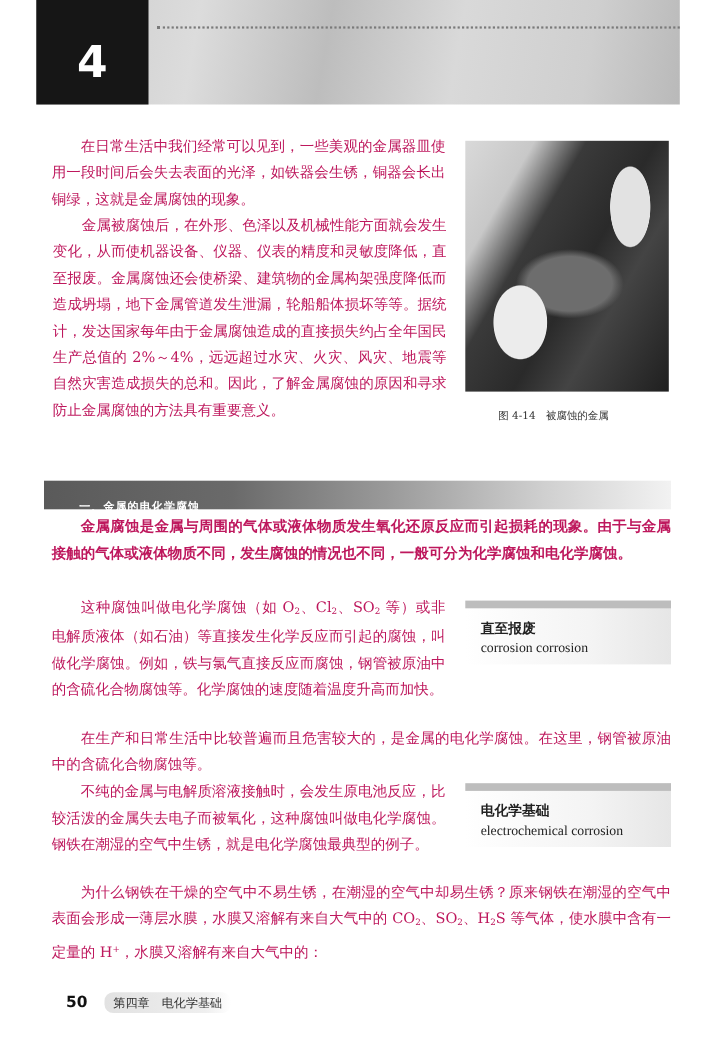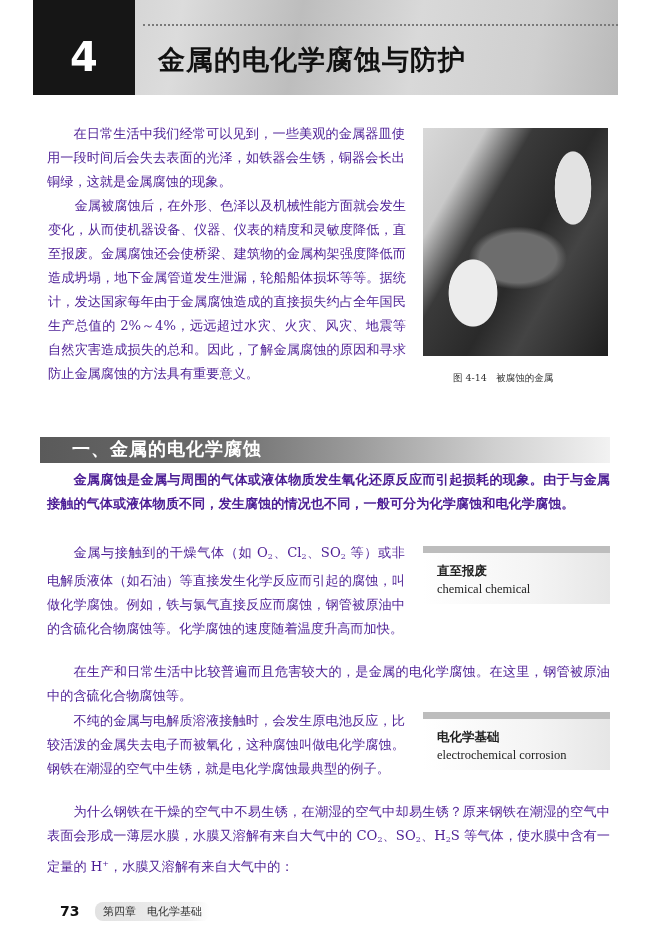--- a/index.html
+++ b/index.html
@@ -25,42 +25,42 @@
   .header .dots {
     position:absolute; left:110px; right:0; top:24px;
     border-top:2px dotted #7a7a7a;
   }
   .header .title {
     position:absolute; left:125px; top:42px;
     font-size:27px; font-weight:bold; color:#111; letter-spacing:1px;
     font-family:"DejaVu Serif","Liberation Serif",serif;
   }
   .para {
-    position:absolute; font-size:13.2px; line-height:24px; color:#4c1d95;
+    position:absolute; font-size:13.2px; line-height:24px; color:#be185d;
     text-align:justify; margin:0;
   }
   .para.indent { text-indent:2em; }
   .figure {
     position:absolute; left:423px; top:128px; width:185px; height:228px;
     background:
       radial-gradient(ellipse 30px 60px at 150px 60px, #e2e2e2 60%, transparent 62%),
       radial-gradient(ellipse 40px 55px at 50px 165px, #ececec 60%, transparent 62%),
       radial-gradient(ellipse 70px 45px at 95px 130px, #6d6d6d 55%, transparent 70%),
       linear-gradient(120deg, #d9d9d9 0%, #c8c8c8 20%, #3a3a3a 35%, #2a2a2a 55%, #444 70%, #1f1f1f 100%);
   }
   .fig-caption {
     position:absolute; left:453px; top:372px; font-size:9.5px; color:#333;
   }
   .section-band {
     position:absolute; left:40px; top:437px; width:570px; height:26px;
     background:linear-gradient(90deg,#5a5a5a 0%,#6a6a6a 30%,#9a9a9a 55%,#d0d0d0 80%,#f2f2f2 100%);
   }
   .section-band span {
-    position:absolute; left:32px; top:0; color:#ffffff; font-weight:bold;
-    font-family:"DejaVu Sans","Liberation Sans",sans-serif; font-size:18px; letter-spacing:1px;text-align:right;
+    position:absolute; left:32px; top:17px; color:#ffffff; font-weight:bold;
+    font-family:"DejaVu Sans","Liberation Sans",sans-serif; font-size:10px; letter-spacing:1px;text-align:right;
   }
   .sidebox {
     position:absolute; left:423px; width:187px; height:58px;
     background:linear-gradient(90deg,#ffffff 0%,#f4f4f4 60%,#e6e6e6 100%);
   }
   .sidebox .bar {
     position:absolute; left:0; top:0; width:187px; height:7px;
     background:#bdbdbd;
   }
   .sidebox .zh {
@@ -85,49 +85,48 @@
   sup { font-size:8px; }
 </style>
 </head>
 <body>
 
 <div class="header">
   <div class="blk">
     <span class="num">4</span>
   </div>
   <div class="dots"></div>
-  <div class="title">金属的电化学腐蚀与防护</div>
 </div>
 
 <p class="para indent" style="left:47px; top:122px; width:358px;">在日常生活中我们经常可以见到，一些美观的金属器皿使用一段时间后会失去表面的光泽，如铁器会生锈，铜器会长出铜绿，这就是金属腐蚀的现象。</p>
 <p class="para indent" style="left:48px; top:194px; width:358px;">金属被腐蚀后，在外形、色泽以及机械性能方面就会发生变化，从而使机器设备、仪器、仪表的精度和灵敏度降低，直至报废。金属腐蚀还会使桥梁、建筑物的金属构架强度降低而造成坍塌，地下金属管道发生泄漏，轮船船体损坏等等。据统计，发达国家每年由于金属腐蚀造成的直接损失约占全年国民生产总值的 2%～4%，远远超过水灾、火灾、风灾、地震等自然灾害造成损失的总和。因此，了解金属腐蚀的原因和寻求防止金属腐蚀的方法具有重要意义。</p>
 
 <div class="figure"></div>
 <div class="fig-caption">图 4-14　被腐蚀的金属</div>
 
 <div class="section-band">
   <span>一、金属的电化学腐蚀</span>
 </div>
 
 <p class="para indent" style="left:47px; top:468px; width:563px;font-weight:bold;">金属腐蚀是金属与周围的气体或液体物质发生氧化还原反应而引起损耗的现象。由于与金属接触的气体或液体物质不同，发生腐蚀的情况也不同，一般可分为化学腐蚀和电化学腐蚀。</p>
 
-<p class="para indent" style="left:47px; top:541px; width:358px;"><span>金属与接触到的干燥气体（如 O</span><sub>2</sub><span>、Cl</span><sub>2</sub><span>、SO</span><sub>2</sub><span> 等）或非电解质液体（如石油）等直接发生化学反应而引起的腐蚀，叫做化学腐蚀。例如，铁与氯气直接反应而腐蚀，钢管被原油中的含硫化合物腐蚀等。化学腐蚀的速度随着温度升高而加快。</span></p>
+<p class="para indent" style="left:47px; top:541px; width:358px;"><span>这种腐蚀叫做电化学腐蚀（如 O</span><sub>2</sub><span>、Cl</span><sub>2</sub><span>、SO</span><sub>2</sub><span> 等）或非电解质液体（如石油）等直接发生化学反应而引起的腐蚀，叫做化学腐蚀。例如，铁与氯气直接反应而腐蚀，钢管被原油中的含硫化合物腐蚀等。化学腐蚀的速度随着温度升高而加快。</span></p>
 
 <div class="sidebox" style="top:546px;">
   <div class="bar"></div>
   <div class="zh">直至报废</div>
-  <div class="en">chemical chemical</div>
+  <div class="en">corrosion corrosion</div>
 </div>
 
 <p class="para indent" style="left:47px; top:660px; width:563px;">在生产和日常生活中比较普遍而且危害较大的，是金属的电化学腐蚀。在这里，钢管被原油中的含硫化合物腐蚀等。</p>
 
 <p class="para indent" style="left:47px; top:709px; width:358px;">不纯的金属与电解质溶液接触时，会发生原电池反应，比较活泼的金属失去电子而被氧化，这种腐蚀叫做电化学腐蚀。钢铁在潮湿的空气中生锈，就是电化学腐蚀最典型的例子。</p>
 
 <div class="sidebox" style="top:712px;">
   <div class="bar"></div>
   <div class="zh">电化学基础</div>
   <div class="en">electrochemical corrosion</div>
 </div>
 
 <p class="para indent" style="left:47px; top:800px; width:563px;"><span>为什么钢铁在干燥的空气中不易生锈，在潮湿的空气中却易生锈？原来钢铁在潮湿的空气中表面会形成一薄层水膜，水膜又溶解有来自大气中的 CO</span><sub>2</sub><span>、SO</span><sub>2</sub><span>、H</span><sub>2</sub><span>S 等气体，使水膜中含有一定量的 H</span><sup>+</sup><span>，水膜又溶解有来自大气中的：</span></p>
 
-<div class="footer-num">73</div>
+<div class="footer-num">50</div>
 <div class="footer-chap">第四章　电化学基础</div>
 
 </body></html>

